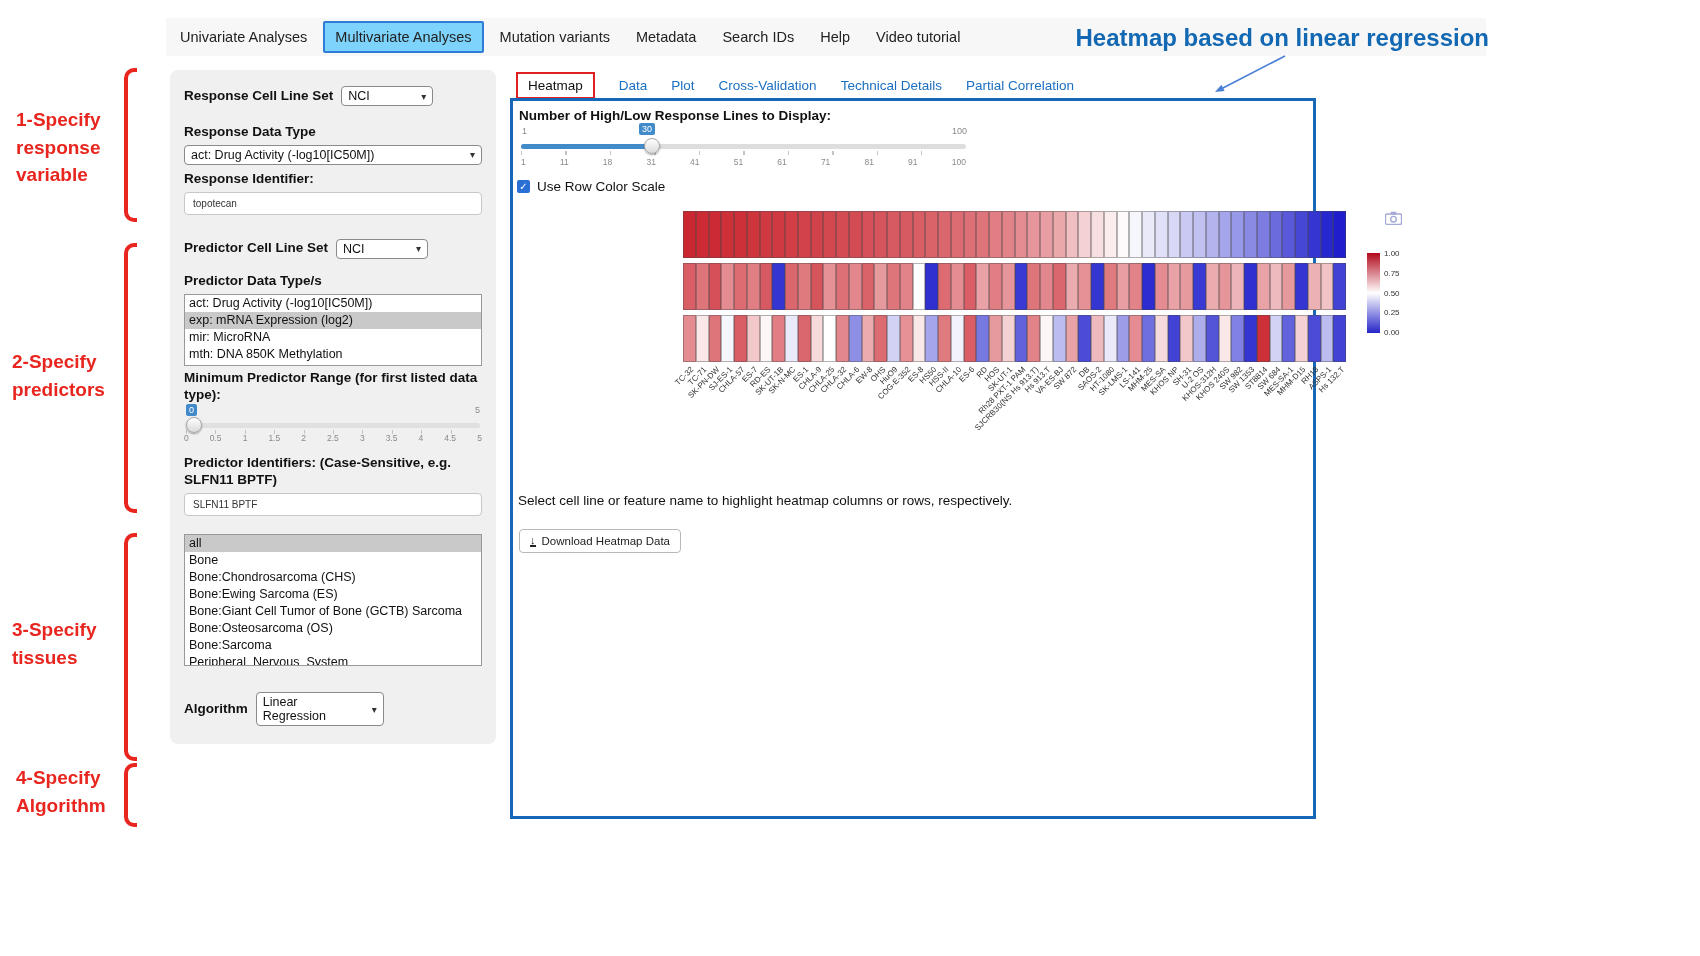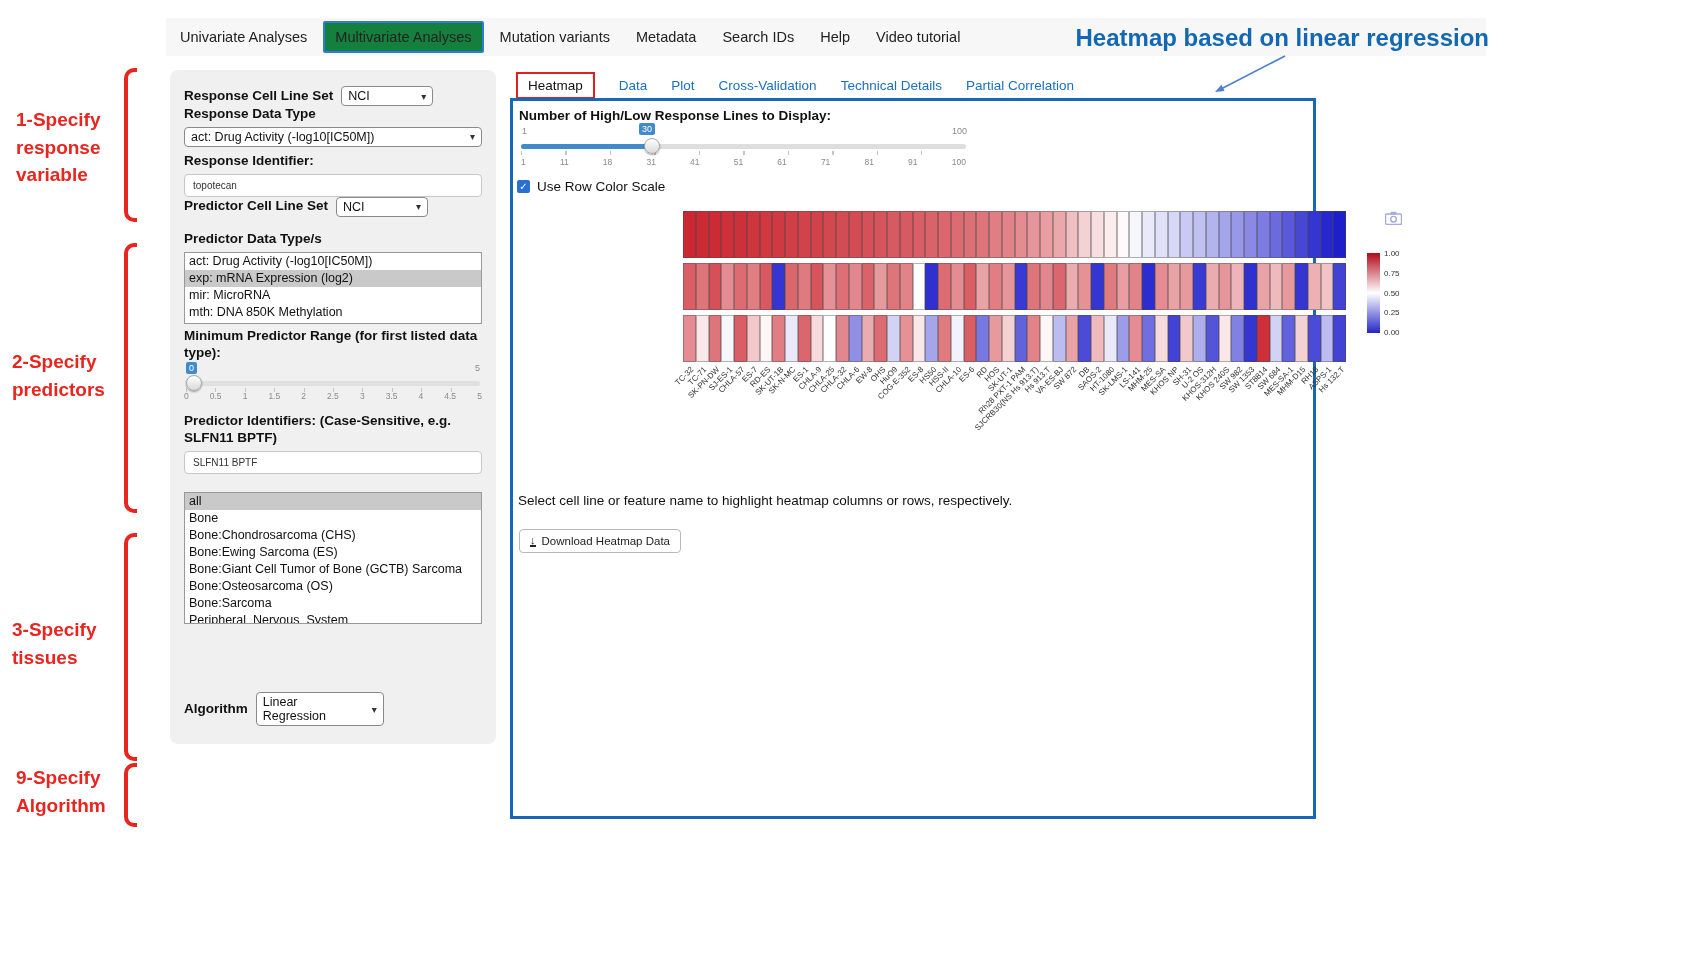--- a/index.html
+++ b/index.html
@@ -4,21 +4,21 @@
 <style>
   html,body{margin:0;padding:0;}
   body{
     width:1700px;height:956px;position:relative;background:#fff;overflow:hidden;
     font-family:"Liberation Sans",sans-serif;color:#111;
   }
   
   .topnav{position:absolute;left:166px;top:18px;width:1320px;height:38px;background:#f7f7f7;
     display:flex;align-items:center;gap:6px;padding:0 4px;box-sizing:border-box;}
   .nav-item{padding:6px 10px;font-size:14.5px;color:#222;white-space:nowrap;}
-  .nav-item.active{border:2px solid #2e7cd6;background:#15803d;border-radius:2px;}
+  .nav-item.active{border:2px solid #2e7cd6;background:#7dd3fc;border-radius:2px;}
   
   .step{position:absolute;color:#e8251f;font-size:19px;font-weight:600;line-height:1.45;white-space:pre-line;}
   .step1{left:16px;top:106px;}
   .step2{left:12px;top:348px;}
   .step3{left:12px;top:616px;}
   .step4{left:16px;top:764px;}
   .bracket{position:absolute;width:13px;border:4px solid #e8251f;border-right:none;
     border-radius:10px 0 0 10px;box-sizing:border-box;}
   .b1{left:124px;top:68px;height:154px;}
   .b2{left:124px;top:243px;height:270px;}
@@ -115,21 +115,21 @@
     <div class="nav-item">Video tutorial</div>
   </nav>
 
 <div class="step step1">1-Specify
 response
 variable</div>
 <div class="step step2">2-Specify
 predictors</div>
 <div class="step step3">3-Specify
 tissues</div>
-<div class="step step4">9-Specify
+<div class="step step4">4-Specify
 Algorithm</div>
 <div class="bracket b1"></div>
 <div class="bracket b2"></div>
 <div class="bracket b3"></div>
 <div class="bracket b4"></div>
 
 <div class="blue-title">Heatmap based on linear regression</div>
 <svg class="arrow-svg" width="90" height="46" viewBox="0 0 90 46">
   <line x1="80" y1="4" x2="16" y2="37" stroke="#4a7fd4" stroke-width="1.6"></line>
   <polygon points="10,40 16.4,32.8 19.6,39.0" fill="#4a7fd4"></polygon>
@@ -138,34 +138,34 @@
 <aside class="sidebar">
 
   <div class="inline-row">
     <span class="lbl">Response Cell Line Set</span>
     <span class="fakeselect sel-sm">
       <span>NCI</span>
       <span class="caret">▾</span>
     </span>
   </div>
 
-  <div style="">
+  <div style="margin-top:18px;">
     <div class="lbl">Response Data Type</div>
     <span class="fakeselect sel-full">
       <span>act: Drug Activity (-log10[IC50M])</span>
       <span class="caret">▾</span>
     </span>
   </div>
 
   <div style="margin-top:6px;">
     <div class="lbl">Response Identifier:</div>
     <input class="textinput" style="margin-top: 4px;" readonly="" value="topotecan">
   </div>
 
-  <div class="inline-row" style="">
+  <div class="inline-row" style="margin-top:24px;">
     <span class="lbl">Predictor Cell Line Set</span>
     <span class="fakeselect sel-sm">
       <span>NCI</span>
       <span class="caret">▾</span>
     </span>
   </div>
 
   <div style="margin-top:14px;">
     <div class="lbl">Predictor Data Type/s</div>
     <div class="listbox" style="margin-top:4px;height:70px;">

